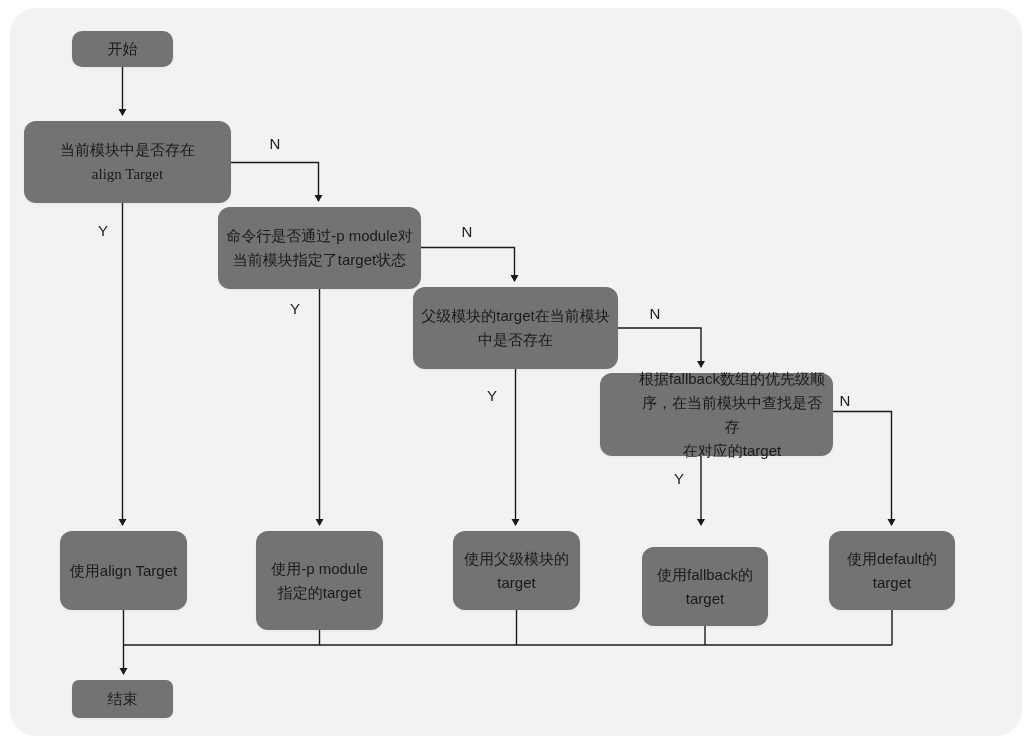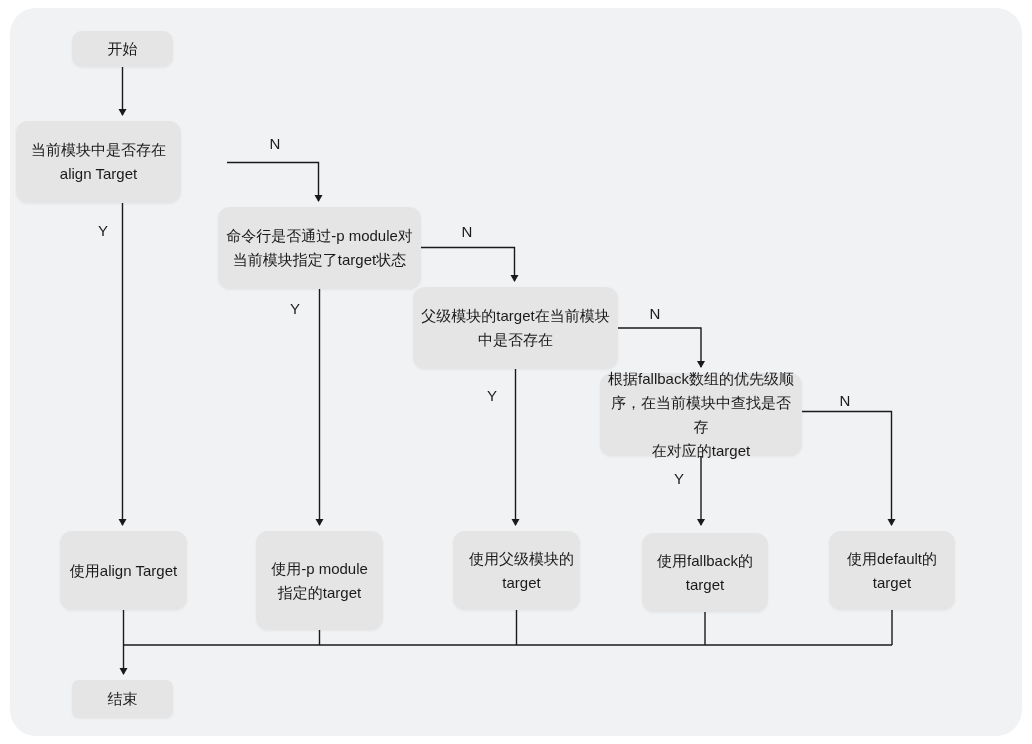--- a/index.html
+++ b/index.html
@@ -27,21 +27,21 @@
   .edges {
     position: absolute;
     left: 0;
     top: 0;
     width: 1032px;
     height: 744px;
     pointer-events: none;
   }
   .node {
     position: absolute;
-    background: #e5e5e5;
+    background: #737373;
     border-radius: 12px;
     display: flex;
     align-items: center;
     justify-content: center;
     text-align: center;
     color: #1A1A1A;
     font-size: 15px;
     font-weight: 500;
     line-height: 24px;
     box-shadow: 0 1px 3px rgba(0,0,0,0.05);
@@ -90,56 +90,56 @@
       <path d="M892 610 V645"></path>
       <path d="M123.5 645 H892"></path>
       <path d="M123.5 645 V674" marker-end="url(#arrow)"></path>
     </g>
   </svg>
 
   <div class="node terminal" style="left:72px; top:31px; width:101px; height:36px;">
     <span class="lbl">开始</span>
   </div>
 
-  <div class="node" style="left:16px; top:121px; width:165px; height:82px;">
+  <div class="node" style="left:24px; top:121px; width:207px; height:82px;font-family:Liberation Serif, serif;">
     <span class="lbl">当前模块中是否存在
 align Target</span>
   </div>
 
   <div class="node" style="left:218px; top:207px; width:203px; height:82px;align-items:center;">
     <span class="lbl">命令行是否通过-p module对
 当前模块指定了target状态</span>
   </div>
 
   <div class="node" style="left:413px; top:287px; width:205px; height:82px;">
     <span class="lbl">父级模块的target在当前模块
 中是否存在</span>
   </div>
 
-  <div class="node" style="left:600px; top:373px; width:202px; height:83px;">
+  <div class="node" style="left:600px; top:373px; width:202px; height:83px;padding-left:31px;">
     <span class="lbl">根据fallback数组的优先级顺
 序，在当前模块中查找是否存
 在对应的target</span>
   </div>
 
   <div class="node" style="left:60px; top:531px; width:127px; height:79px;">
     <span class="lbl">使用align Target</span>
   </div>
 
   <div class="node" style="left:256px; top:531px; width:127px; height:99px;">
     <span class="lbl">使用-p module
 指定的target</span>
   </div>
 
-  <div class="node" style="left:453px; top:531px; width:127px; height:79px;justify-content:flex-end;">
+  <div class="node" style="left:453px; top:531px; width:127px; height:79px;">
     <span class="lbl">使用父级模块的
 target</span>
   </div>
 
-  <div class="node" style="left:642px; top:533px; width:126px; height:79px;">
+  <div class="node" style="left:642px; top:547px; width:126px; height:79px;">
     <span class="lbl">使用fallback的
 target</span>
   </div>
 
   <div class="node" style="left:829px; top:531px; width:126px; height:79px;">
     <span class="lbl">使用default的
 target</span>
   </div>
 
   <div class="node terminal" style="left:72px; top:680px; width:101px; height:38px;border-radius:7px;">

